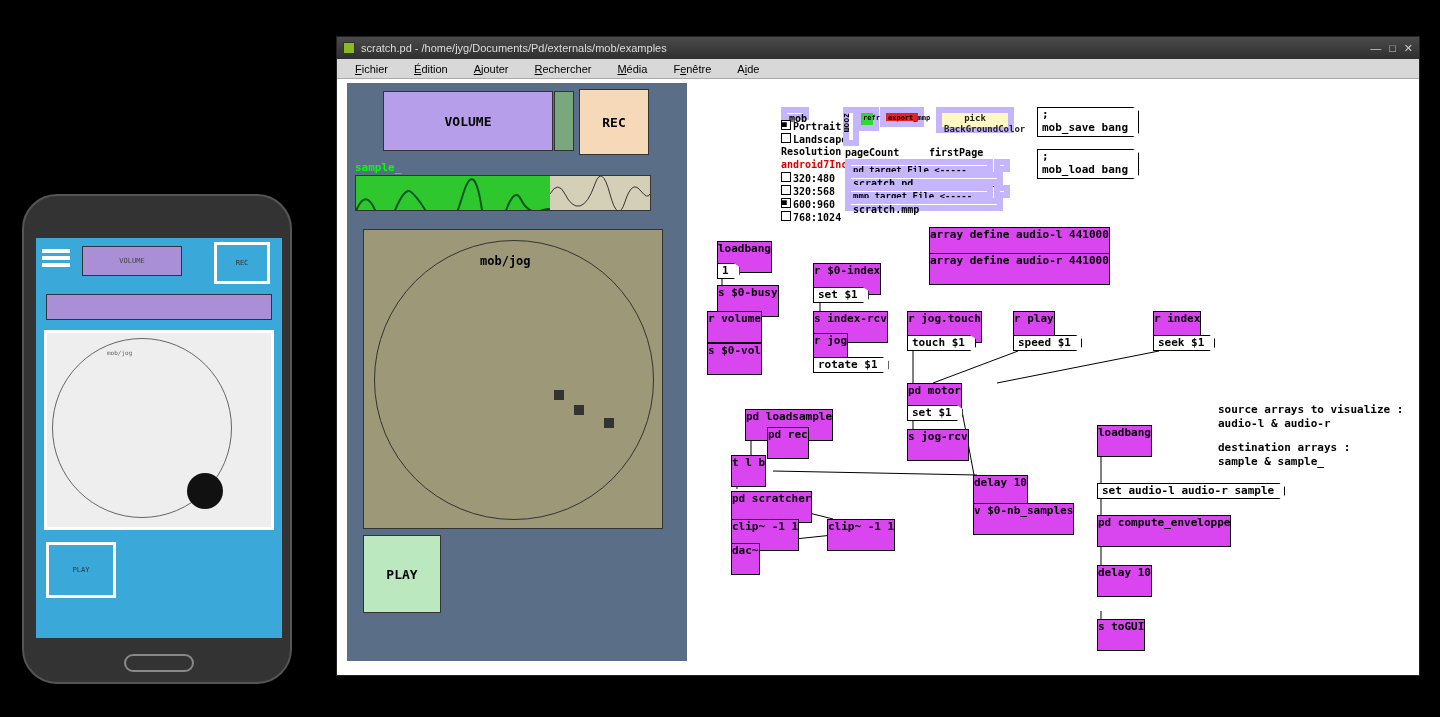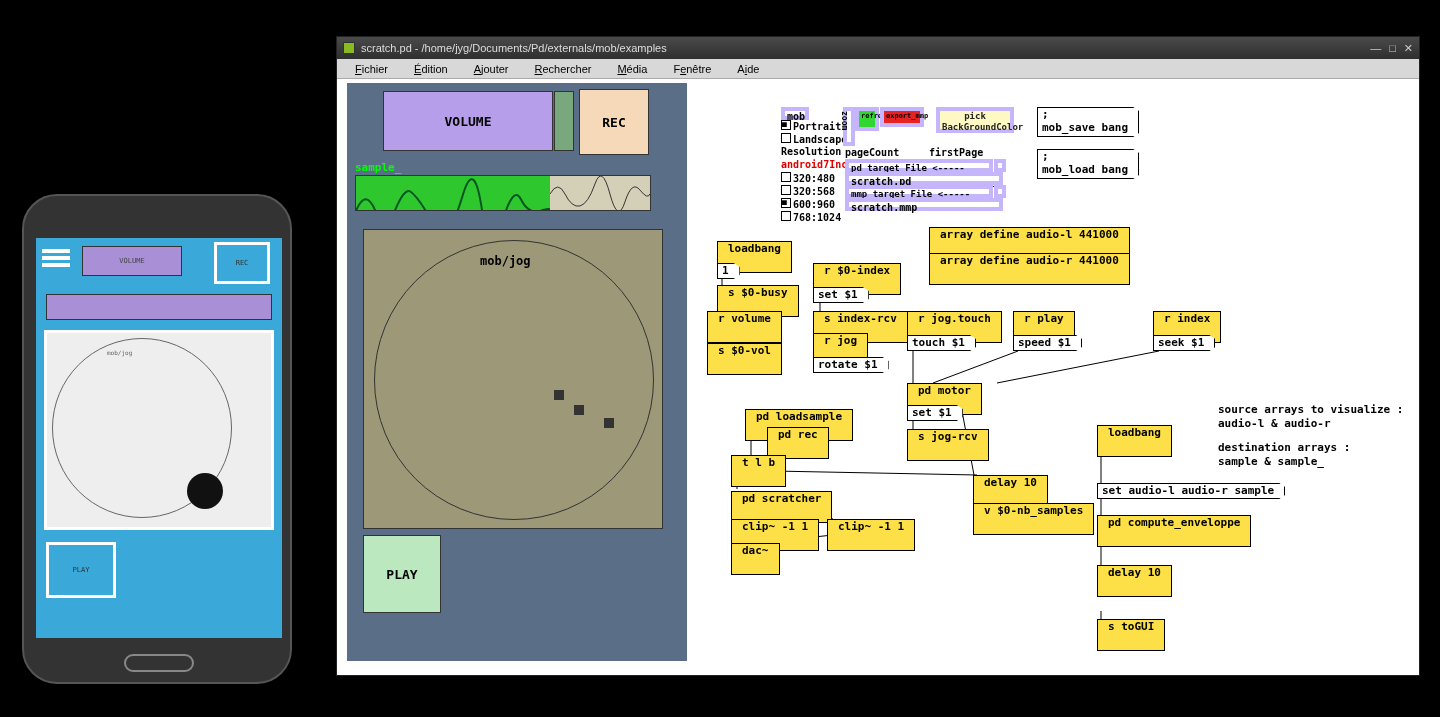--- a/index.html
+++ b/index.html
@@ -134,22 +134,22 @@
   width:78px; height:78px;
   background:#bce8c0;
   border:1px solid #333;
   display:flex; align-items:center; justify-content:center;
   font-weight:bold; font-size:13px;
 }
 
 .obj {
   position:absolute;
   border:1px solid #000;
-  background:#fde047;
-  padding:0 10px;
+  background:#d946ef;
+  padding:0 0;
   white-space: nowrap;
   height:32px;
   line-height:14px;
   font-size:11px;
   font-weight:bold;
 }
 .msg {
   position:absolute;
   background:#fff;
   border:1px solid #000;
@@ -171,21 +171,21 @@
 
 
 .mob-panel {
   position:absolute;
   left:444px; top:28px;
   width:224px; height:118px;
   font-size:10px;
   font-weight:bold;
 }
 .mob-panel div { position:absolute; }
-.mob-cell { border:4px solid #c4b5fd; background:#fff; padding:0 2px; height:13px; line-height:11px; }
+.mob-cell { border:6px solid #c4b5fd; background:#fff; padding:0 2px; height:13px; line-height:11px; }
 .mob-check { width:10px; height:10px; border:1px solid #000; background:#fff; display:inline-block; margin-right:2px; }
 .mob-check.checked::after { content:"■"; font-size:8px; position:relative; top:-3px; left:0; }
 .mob-redbtn { background:#e62222; }
 .mob-greenbtn { background:#31d631; }
 .mob-bluebtn { background:#fef9c3; color:#222;margin-left:11px; }
 .mob-nbx { background:#fff; border:1px solid #000;margin-top:40px; }
 
 .wire {
   position:absolute;
   stroke:#000;

